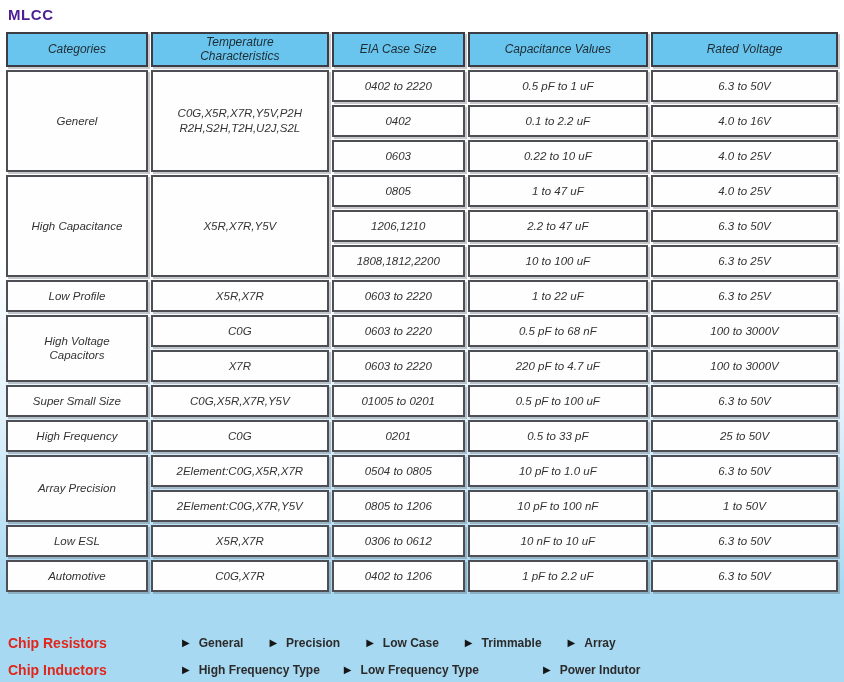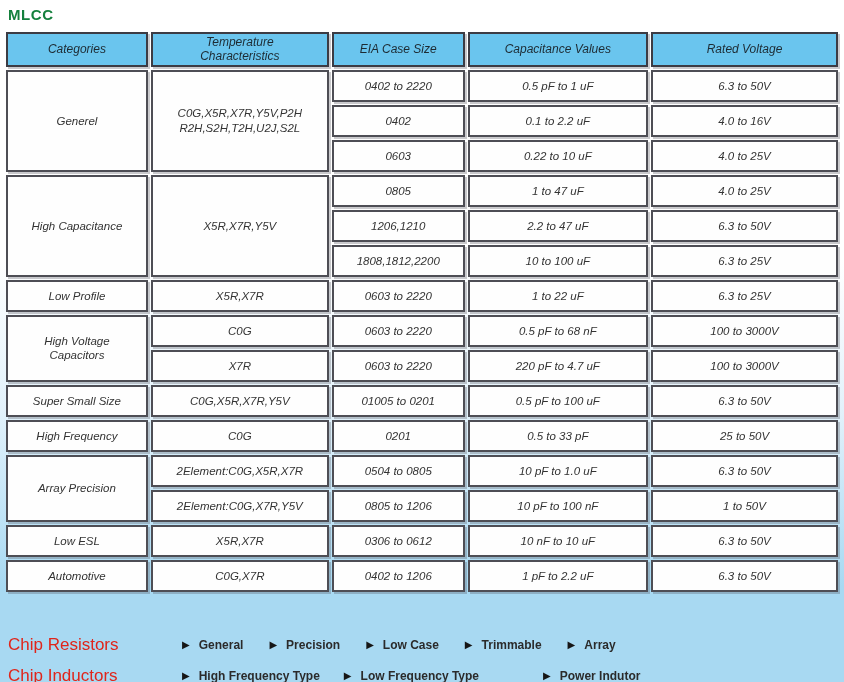--- a/index.html
+++ b/index.html
@@ -9,21 +9,21 @@
     background: linear-gradient(180deg,
       #ffffff 0%, #ffffff 38%,
       #e3f2fb 60%, #bfe3f6 76%,
       #a8d9f2 86%, #a8d9f2 100%);
     color: #303030;
   }
   .page-title {
     font-size: 15px;
     font-weight: bold;
     letter-spacing: 0.6px;
-    color: #15803d;
+    color: #4c1d95;
     margin: 6px 0 6px 8px;
   }
   table.mlcc {
     border-collapse: separate;
     border-spacing: 3px;
     table-layout: fixed;
     width: 838px;
     margin-left: 3px;
     font-style: italic;
   }
@@ -55,22 +55,22 @@
   .footer {
     padding: 40px 0 0 8px;
   }
   .footer-row {
     display: flex;
     align-items: center;
     margin-bottom: 11px;
   }
   .footer-title {
     width: 174px;
-    font-size: 17px;
-    font-weight: normal;
+    font-size: 14px;
+    font-weight: bold;
     color: #e0251a;
     flex: none;
   }
   .footer-items {
     display: flex;
     align-items: center;
   }
   .f-item {
     display: inline-flex;
     align-items: center;

